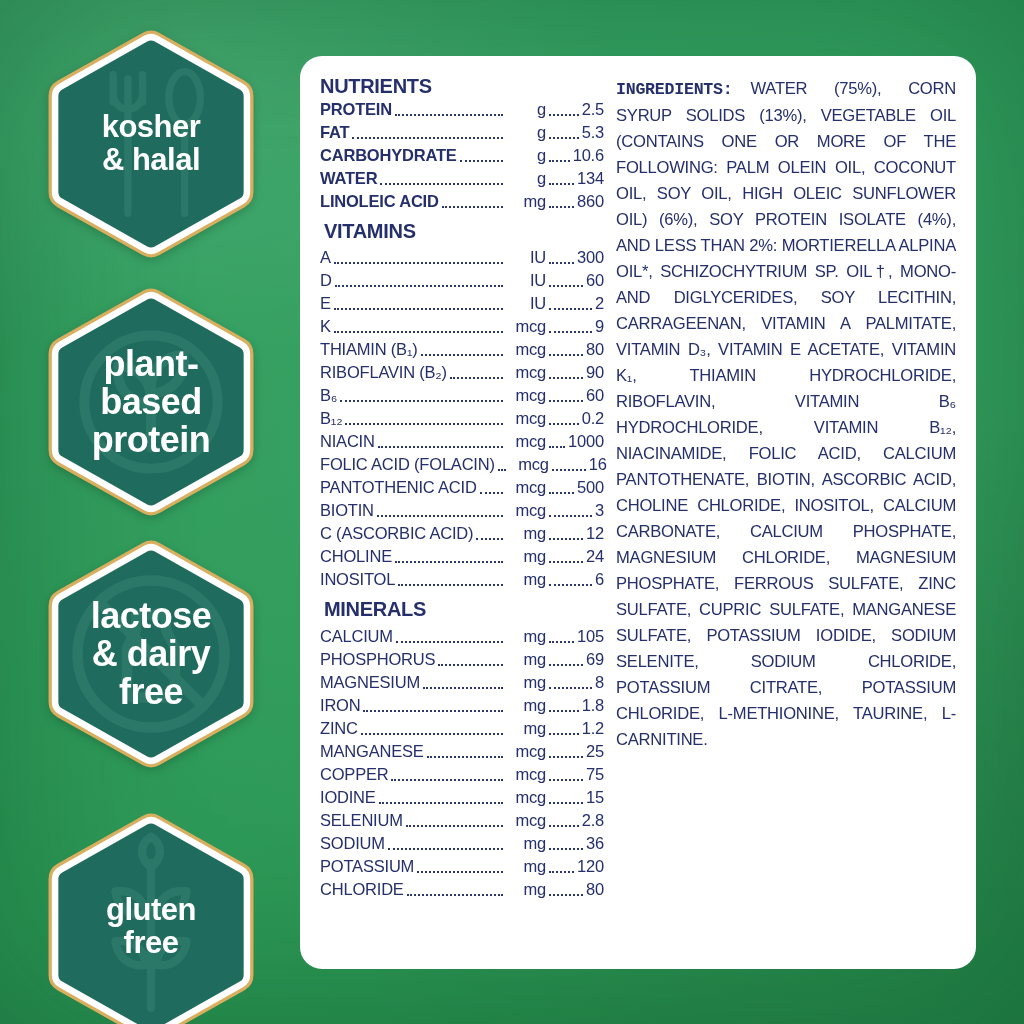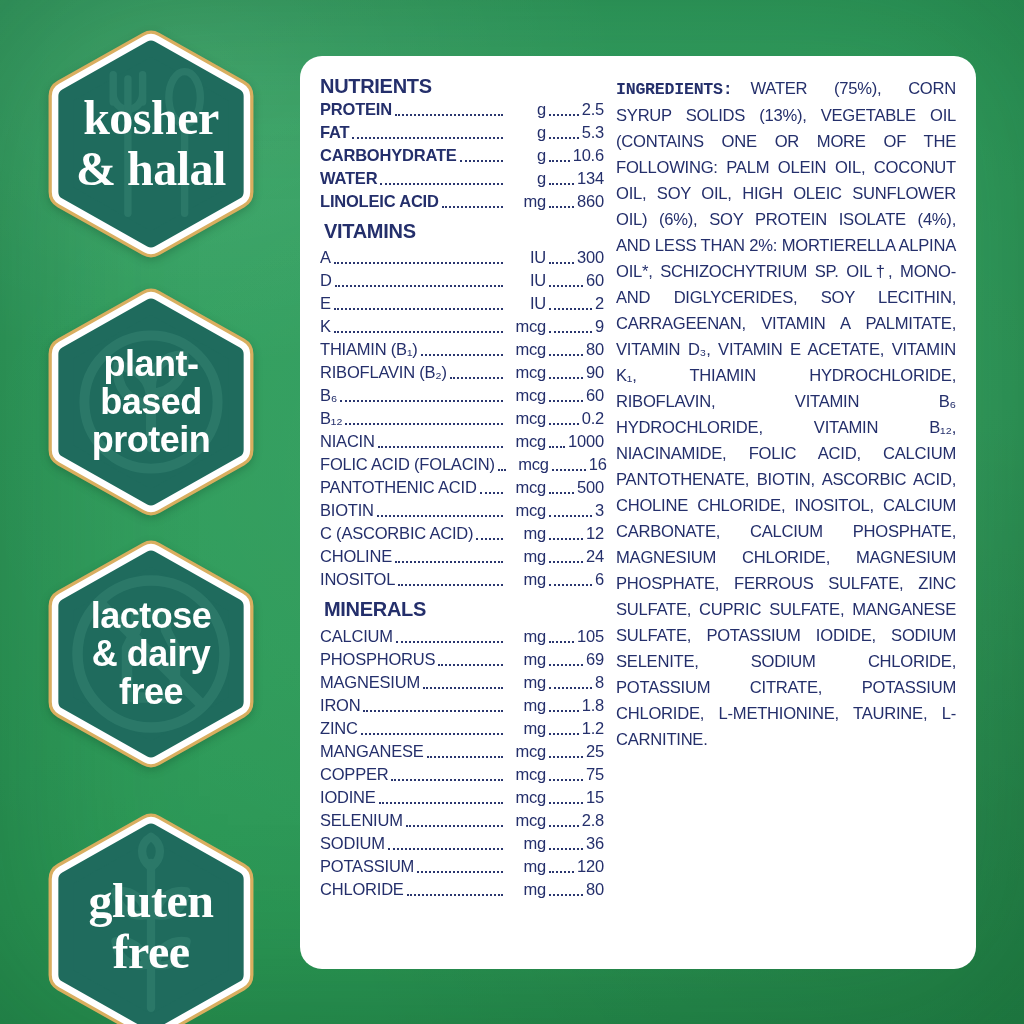--- a/index.html
+++ b/index.html
@@ -23,21 +23,21 @@
   .badge svg.hex{position:absolute;inset:0;width:100%;height:100%;
     filter:drop-shadow(0 3px 4px rgba(0,30,15,.22));}
   .badge .mark{position:absolute;left:50%;top:50%;transform:translate(-50%,-50%);
     opacity:.85;}
   .badge .txt{
     position:absolute;inset:0;display:flex;align-items:center;justify-content:center;
     text-align:center;color:#ffffff;font-weight:700;
     white-space:pre-line;line-height:1.06;letter-spacing:-.5px;
   }
   .badge.b2 .txt,.badge.b3 .txt{font-size:36px;}
-  .badge.b1 .txt,.badge.b4 .txt{font-size:48px;font-family:Liberation Serif, serif;}
+  .badge.b1 .txt,.badge.b4 .txt{font-size:31px;}
 
   
   .panel{
     position:absolute;left:300px;top:56px;width:676px;height:913px;
     background:#ffffff;border-radius:22px;box-sizing:border-box;
     padding:20px 20px 16px 20px;display:flex;gap:12px;
     color:#242f6b;
   }
   .col-left{width:284px;flex:none;}
   .col-right{flex:1;min-width:0;}

